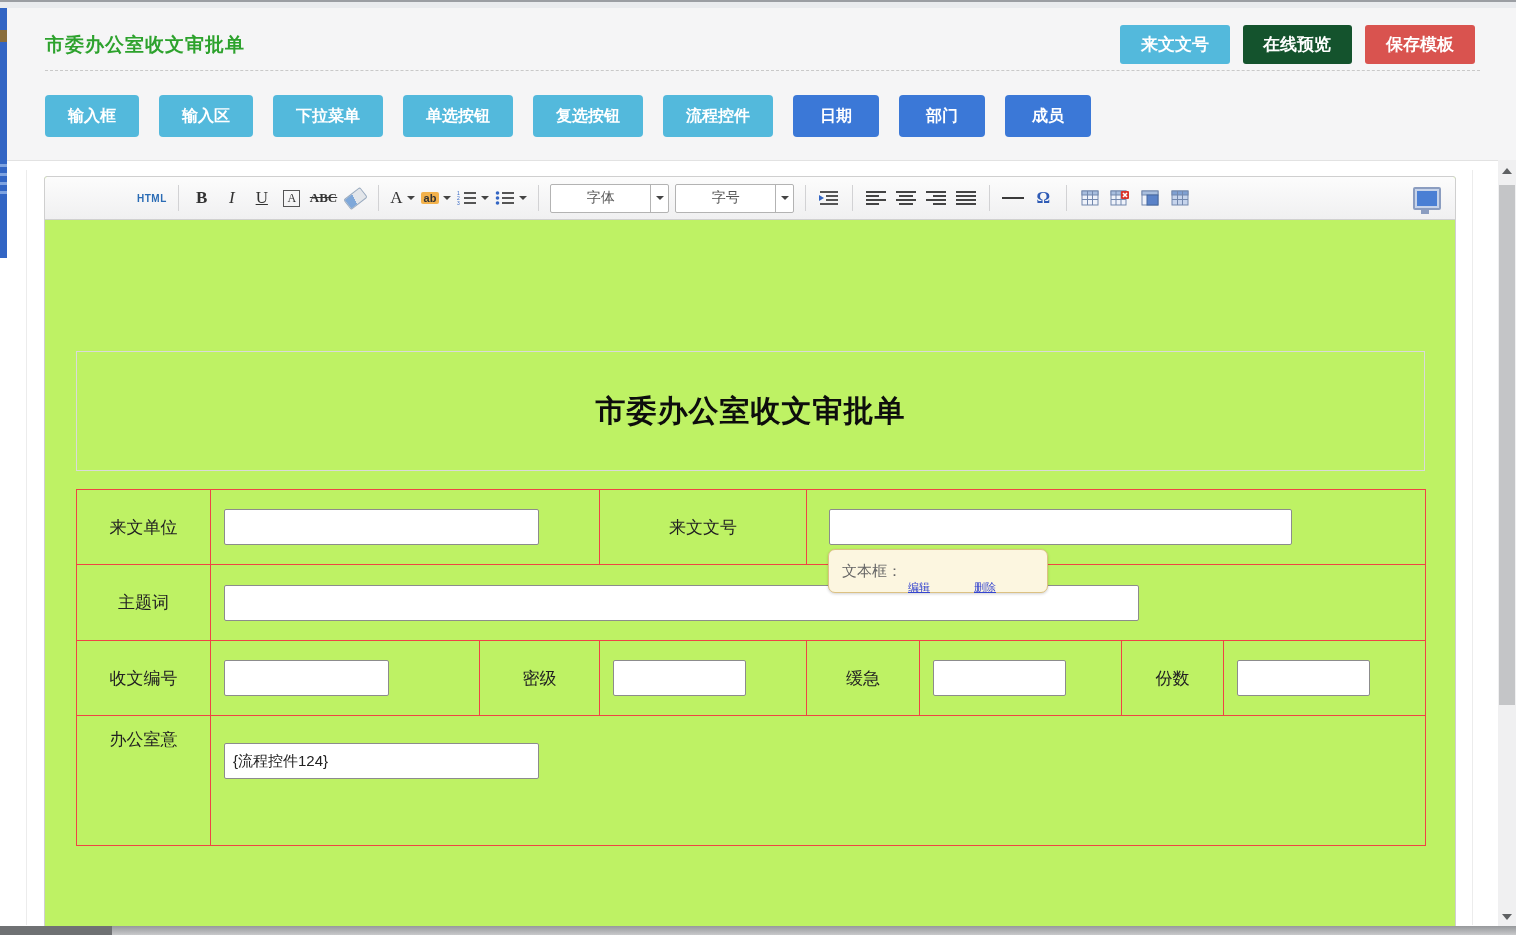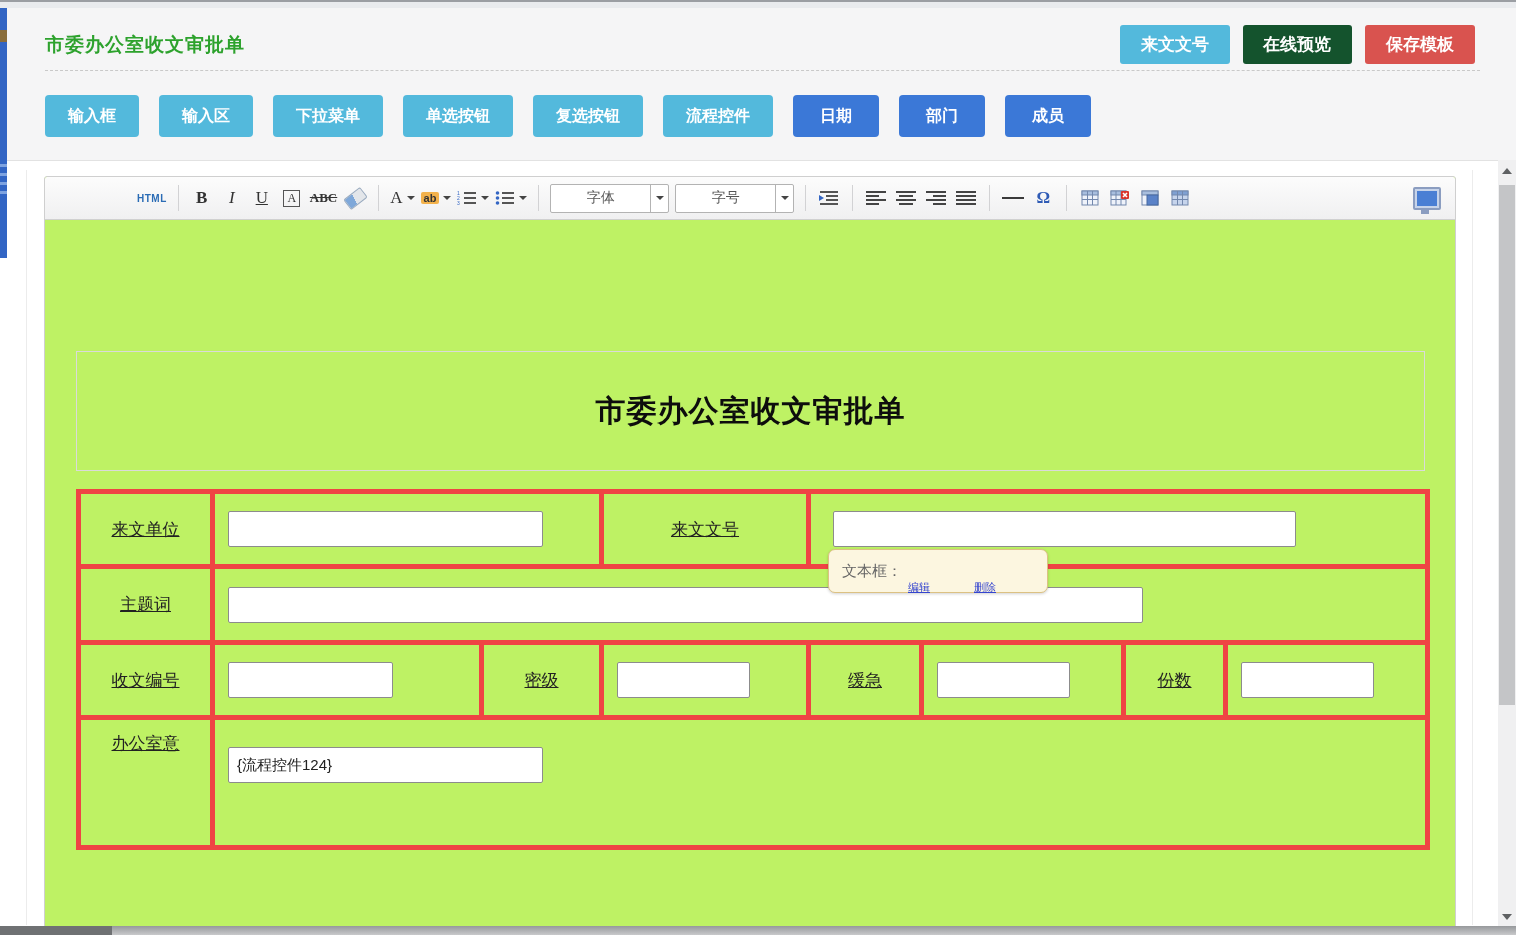--- a/index.html
+++ b/index.html
@@ -66,21 +66,21 @@
   .combo-btn .caret{margin-left:0;}
   .spacer{flex:1;}
   .monitor{width:24px;height:19px;border:2px solid #8b9dc0;border-radius:2px;background:#4a7fd4;
     box-shadow:inset 0 0 0 2px #c7d4ea;position:relative;}
   .monitor::after{content:"";position:absolute;left:6px;bottom:-6px;width:8px;height:4px;background:#8b9dc0;}
 
   
   .doc-title-box{position:absolute;left:31px;top:174px;width:1347px;height:118px;border:1px solid #dadada;
     display:flex;align-items:center;justify-content:center;font-size:30px;font-weight:bold;color:#0d0d0d;letter-spacing:1px;}
   table.form{position:absolute;left:31px;top:312px;width:1349px;border-collapse:collapse;table-layout:fixed;}
-  table.form td{border:5px solid #ef4444;box-sizing:border-box;text-decoration:underline;}
+  table.form td{border:1px solid #ef4444;box-sizing:border-box;}
   td.lbl{text-align:center;font-size:17px;color:#222;}
   td.fld{padding-left:13px;}
   .ipt{height:36px;border:1px solid #8c8c8c;border-radius:2px;background:#fff;color:#222;
     font-size:15px;padding:0 8px;box-sizing:border-box;font-family:inherit;}
   .w315{width:315px}.w463{width:463px}.w915{width:915px}.w165{width:165px}.w133{width:133px}
   tr.r-last td{vertical-align:top;}
   tr.r-last td.lbl{padding-top:12px;}
   tr.r-last td.fld{padding-top:27px;}
 
   

